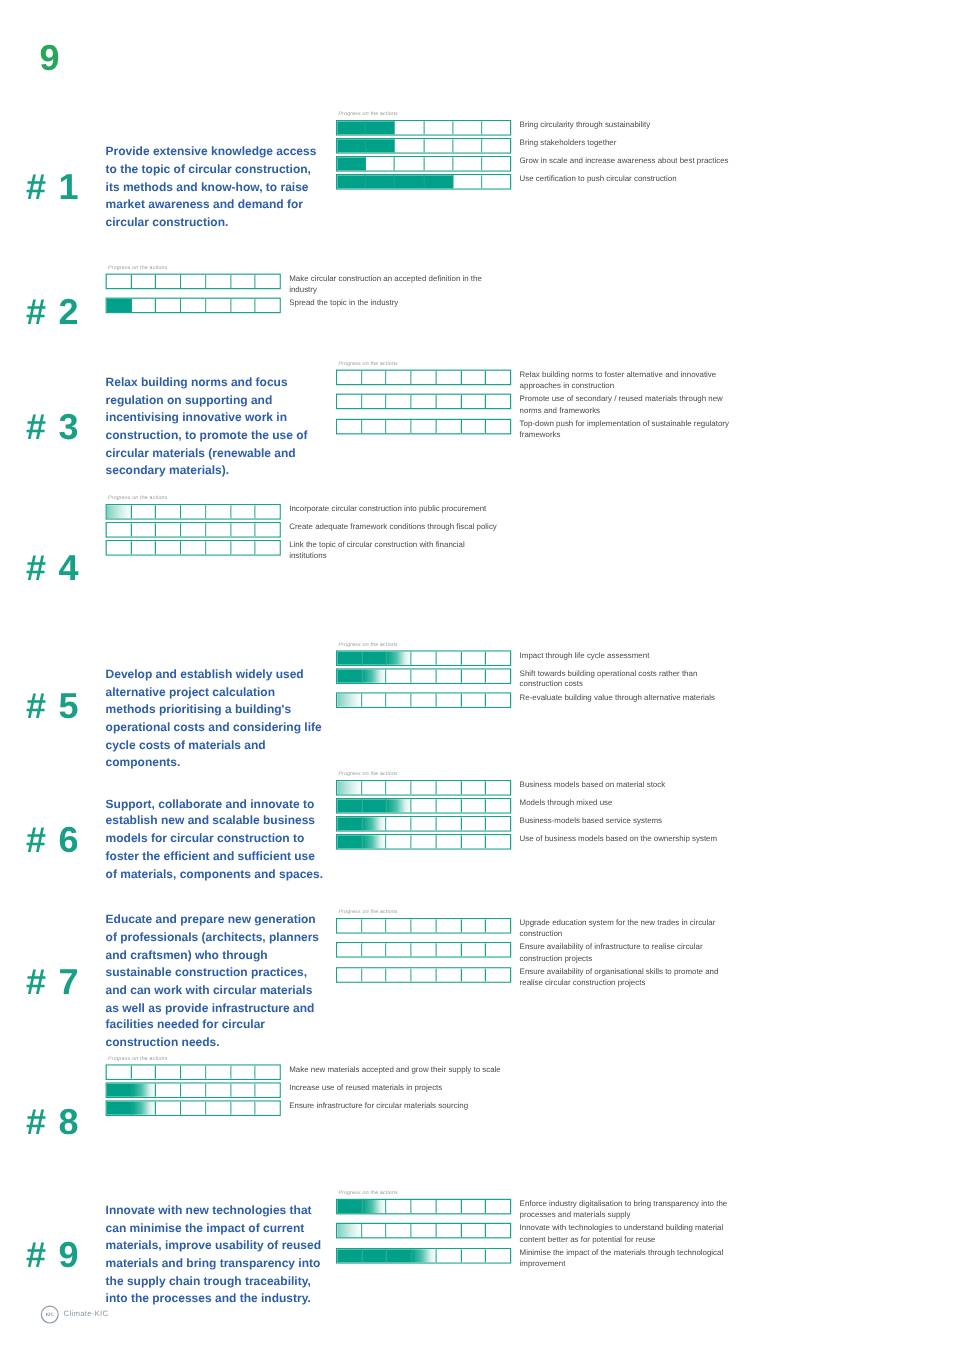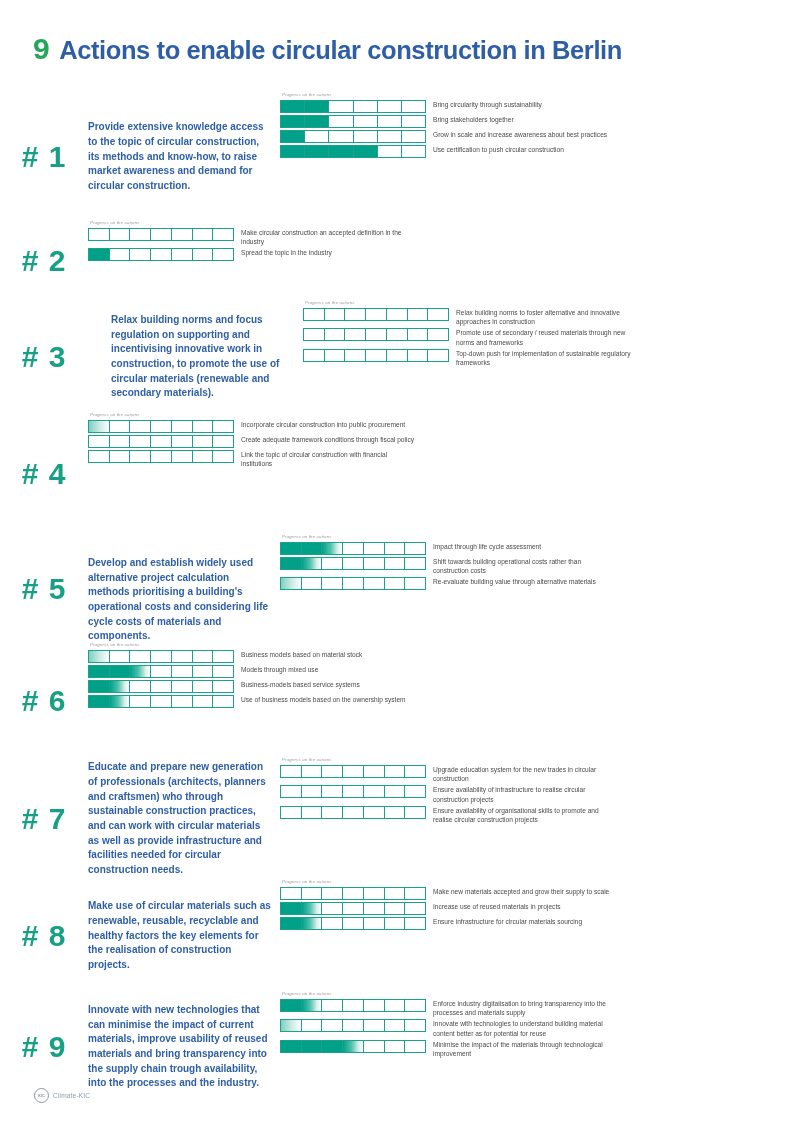--- a/index.html
+++ b/index.html
@@ -166,21 +166,20 @@
     letter-spacing: 0.2px;
   }
 </style>
 </head>
 <body>
 
 <div class="page">
 
   <div class="title-bar">
     <span class="title-num">9</span>
-    <span class="title-text">Actions to enable circular construction in Berlin</span>
   </div>
 
   <div class="sections">
       <div class="section" style="height: 128px;">
         <div class="sec-num" style="align-self: center;"># 1</div>
         <div class="sec-desc" style="align-self: center;">Provide extensive knowledge access to the topic of circular construction, its methods and know-how, to raise market awareness and demand for circular construction.</div>
         <div class="sec-progress">
           <div class="progress-caption">Progress on the actions</div>
           <div class="bar-row">
             <div class="bar">
@@ -253,21 +252,21 @@
               <div class="seg"></div>
               <div class="seg"></div>
               <div class="seg"></div>
             </div>
             <div class="bar-label">Spread the topic in the industry</div>
           </div>
         </div>
       </div>
       <div class="section" style="height: 112px;">
         <div class="sec-num" style="align-self: center;"># 3</div>
-        <div class="sec-desc" style="align-self: center; margin-left: 23px;">Relax building norms and focus regulation on supporting and incentivising innovative work in construction, to promote the use of circular materials (renewable and secondary materials).</div>
+        <div class="sec-desc" style="align-self: center;">Relax building norms and focus regulation on supporting and incentivising innovative work in construction, to promote the use of circular materials (renewable and secondary materials).</div>
         <div class="sec-progress">
           <div class="progress-caption">Progress on the actions</div>
           <div class="bar-row">
             <div class="bar">
               <div class="seg"></div>
               <div class="seg"></div>
               <div class="seg"></div>
               <div class="seg"></div>
               <div class="seg"></div>
               <div class="seg"></div>
@@ -381,20 +380,21 @@
               <div class="seg"></div>
               <div class="seg"></div>
               <div class="seg"></div>
             </div>
             <div class="bar-label">Re-evaluate building value through alternative materials</div>
           </div>
         </div>
       </div>
       <div class="section" style="height: 115px;">
         <div class="sec-num" style="align-self: center;"># 6</div>
+        <div class="sec-desc" style="align-self: center;">Support, collaborate and innovate to establish new and scalable business models for circular construction to foster the efficient and sufficient use of materials, components and spaces.</div>
         <div class="sec-progress">
           <div class="progress-caption">Progress on the actions</div>
           <div class="bar-row">
             <div class="bar">
               <div class="seg fade-soft"></div>
               <div class="seg"></div>
               <div class="seg"></div>
               <div class="seg"></div>
               <div class="seg"></div>
               <div class="seg"></div>
@@ -478,21 +478,20 @@
               <div class="seg"></div>
               <div class="seg"></div>
               <div class="seg"></div>
             </div>
             <div class="bar-label">Ensure availability of organisational skills to promote and realise circular construction projects</div>
           </div>
         </div>
       </div>
       <div class="section" style="height: 112px;">
         <div class="sec-num" style="align-self: center;"># 8</div>
-        <div class="sec-desc" style="align-self: center;">Make use of circular materials such as renewable, reusable, recyclable and healthy factors the key elements for the realisation of construction projects.</div>
         <div class="sec-progress">
           <div class="progress-caption">Progress on the actions</div>
           <div class="bar-row">
             <div class="bar">
               <div class="seg"></div>
               <div class="seg"></div>
               <div class="seg"></div>
               <div class="seg"></div>
               <div class="seg"></div>
               <div class="seg"></div>
@@ -521,21 +520,21 @@
               <div class="seg"></div>
               <div class="seg"></div>
               <div class="seg"></div>
             </div>
             <div class="bar-label">Ensure infrastructure for circular materials sourcing</div>
           </div>
         </div>
       </div>
       <div class="section" style="height: 110px;">
         <div class="sec-num" style="align-self: center;"># 9</div>
-        <div class="sec-desc" style="align-self: center;">Innovate with new technologies that can minimise the impact of current materials, improve usability of reused materials and bring transparency into the supply chain trough availability, into the processes and the industry.</div>
+        <div class="sec-desc" style="align-self: center;">Innovate with new technologies that can minimise the impact of current materials, improve usability of reused materials and bring transparency into the supply chain trough traceability, into the processes and the industry.</div>
         <div class="sec-progress">
           <div class="progress-caption">Progress on the actions</div>
           <div class="bar-row">
             <div class="bar">
               <div class="seg filled"></div>
               <div class="seg fade"></div>
               <div class="seg"></div>
               <div class="seg"></div>
               <div class="seg"></div>
               <div class="seg"></div>

